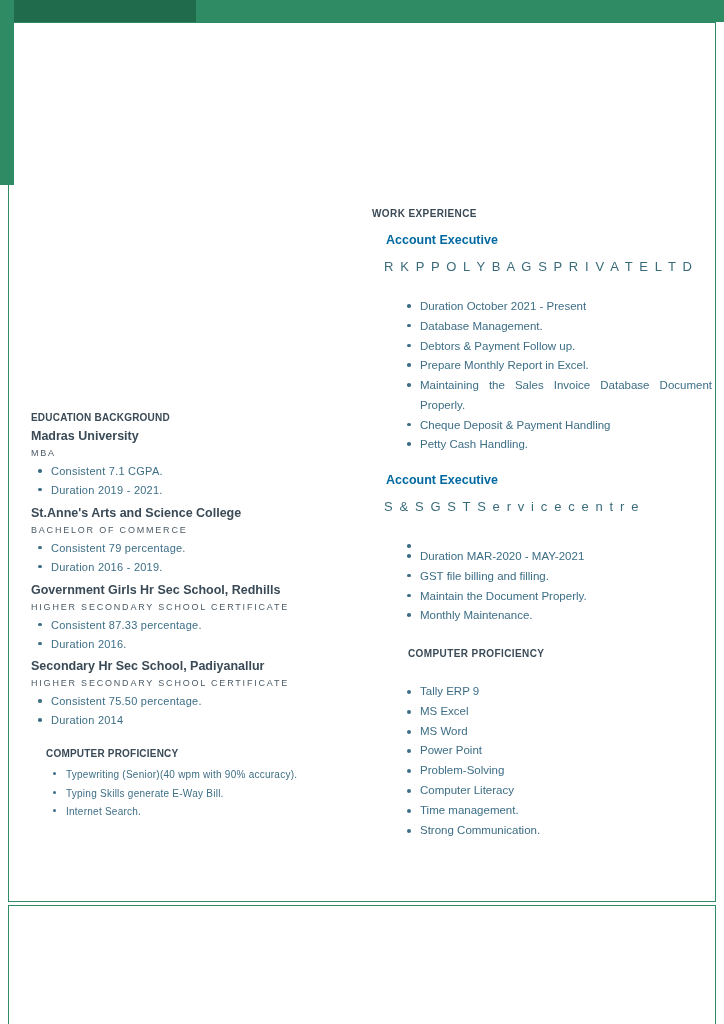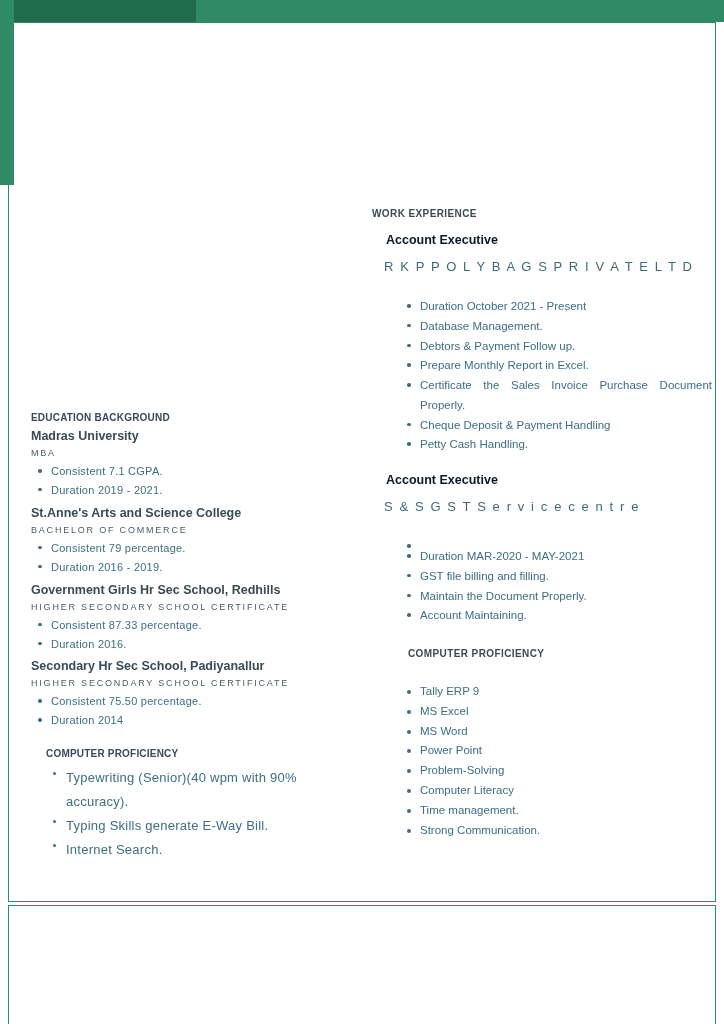--- a/index.html
+++ b/index.html
@@ -65,21 +65,21 @@
   
   .section-title {
     font-size: 10px;
     font-weight: bold;
     color: #3a4a56;
     letter-spacing: 0.2px;
   }
   .job-title {
     font-size: 12.5px;
     font-weight: bold;
-    color: #0f172a;
+    color: #0369a1;
   }
   .org-name {
     font-size: 13px;
     color: #3a6b7a;
     letter-spacing: 1.6px;
   }
   .school-name {
     font-size: 12.5px;
     font-weight: bold;
     color: #3a4a56;
@@ -125,21 +125,21 @@
   #left-col .edu-entry { margin-bottom: 6px; }
   #left-col .school-name { }
   #left-col .degree { margin-top: 5px; }
   #left-col ul.bullets li {
     font-size: 11px;
     line-height: 1.72;
     letter-spacing: 0.25px;
   }
   #left-col .cp-block { margin-top: 18px; margin-left: 15px; }
   #left-col .cp-block ul.bullets li {
-    font-size: 13px;
+    font-size: 10px;
     line-height: 1.85;
     color: #3d6e86;
   }
   #left-col .cp-block ul.bullets li::before {
     top: 6px;
     width: 3px;
     height: 3px;
   }
 
   
@@ -247,35 +247,35 @@
 
   <div class="exp-block">
     <div class="job-title">Account Executive</div>
   </div>
   <div class="org-name">R K P  P O L Y B A G S  P R I V A T E  L T D</div>
   <ul class="bullets">
     <li>Duration October 2021 - Present</li>
     <li>Database Management.</li>
     <li>Debtors &amp; Payment Follow up.</li>
     <li>Prepare Monthly Report in Excel.</li>
-    <li class="justify">Certificate the Sales Invoice Purchase Document Properly.</li>
+    <li class="justify">Maintaining the Sales Invoice Database Document Properly.</li>
     <li>Cheque Deposit &amp; Payment Handling</li>
     <li>Petty Cash Handling.</li>
   </ul>
 
   <div class="exp-block second-exp">
     <div class="job-title">Account Executive</div>
   </div>
   <div class="org-name">S &amp; S  G S T  S e r v i c e  c e n t r e</div>
   <ul class="bullets">
     <li class="empty-bullet"></li>
     <li>Duration  MAR-2020 - MAY-2021</li>
     <li>GST file billing and filling.</li>
     <li>Maintain the Document Properly.</li>
-    <li>Account Maintaining.</li>
+    <li>Monthly Maintenance.</li>
   </ul>
 
   <div class="section-title cp-title">COMPUTER PROFICIENCY</div>
   <ul class="bullets cp-list">
     <li>Tally ERP 9</li>
     <li>MS Excel</li>
     <li>MS Word</li>
     <li>Power Point</li>
     <li>Problem-Solving</li>
     <li>Computer Literacy</li>

